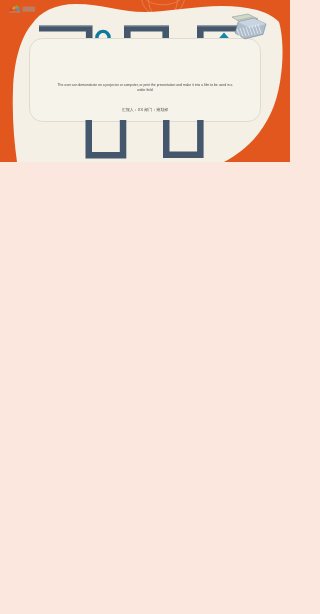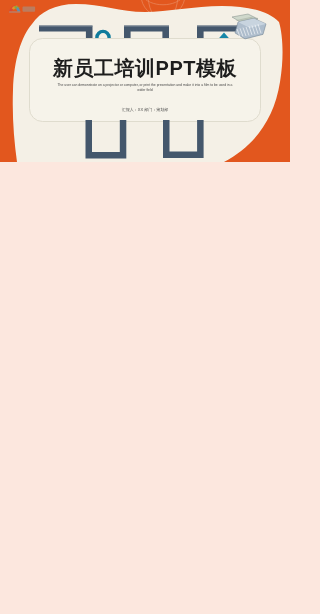--- a/index.html
+++ b/index.html
@@ -98,18 +98,17 @@
               <path d="M243 27.6 l3 8.4"></path>
             <path d="M246 26.9 l3 8.6"></path>
               <path d="M249 26.2 l3 8.7"></path>
               <path d="M252 25.5 l3 8.9"></path>
             <path d="M255 24.8 l3 9"></path>
               <path d="M258 24.1 l3 9.2"></path>
           </g>
         </g>
       </g>
     </svg>
-    <div class="t tt-title">新员工培训PPT模板</div>
     <div class="t tt-sub">The user can demonstrate on a projector or computer, or print the presentation and make it into a film to be used in a wider field</div>
     <div class="t tt-by">汇报人：XX    部门：策划部</div>
   </div>
 
 </div>
 
 </body></html>

